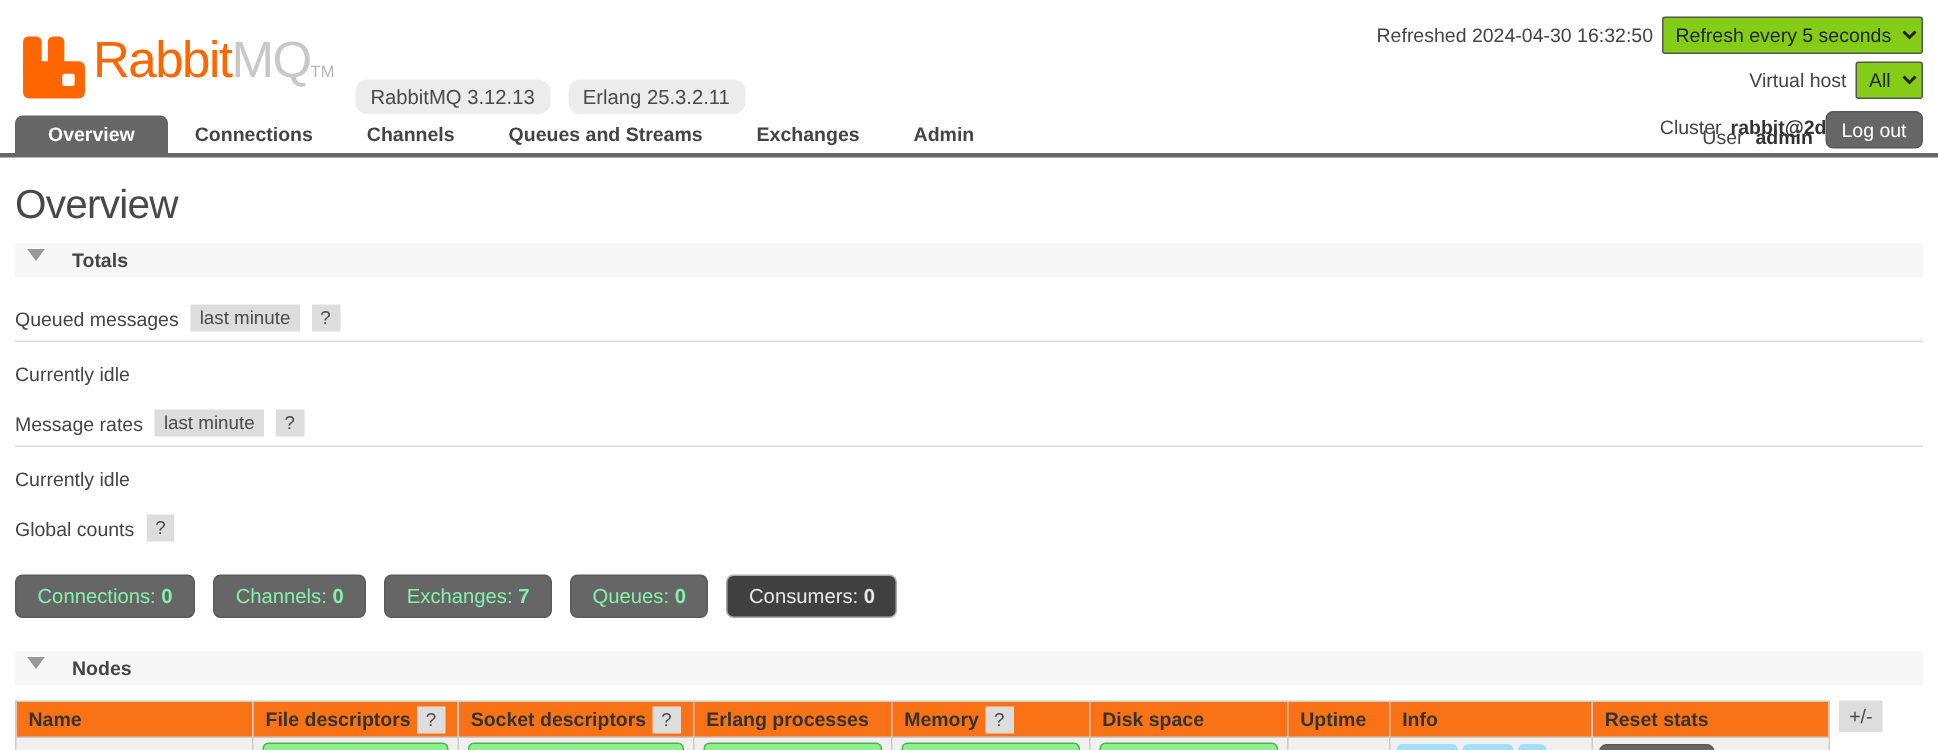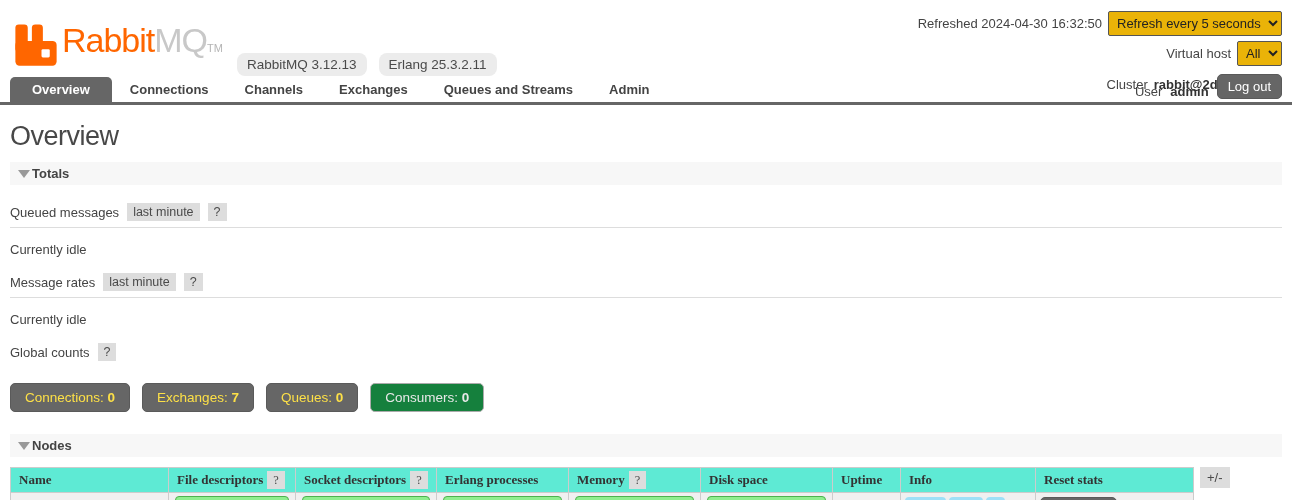--- a/index.html
+++ b/index.html
@@ -28,21 +28,21 @@
   .version-badge {
     background: #ececec; color: #4a4a4a;
     border-radius: 8px; padding: 4px 10px; font-size: 13.5px; white-space: nowrap;
   }
 
   .header-right { text-align: right; padding-top: 2px; }
   .header-right .row { margin-bottom: 4px; display: flex; justify-content: flex-end; align-items: center; gap: 6px; height: 26px; }
   .header-right .row.textline { height: 22px; align-items: flex-end; }
   select {
     font-family: inherit; font-size: 13px; color: #222;
-    border: 1px solid #555; border-radius: 2px; background: #eab308;
+    border: 1px solid #555; border-radius: 2px; background: #84cc16;
     padding: 3px 4px; height: 25px;
   }
   .bold { font-weight: bold; color: #333; }
 
   .btn-dark {
     display: inline-block;
     background: #666; color: #fff;
     border: 1px solid #5a5a5a;
     border-radius: 5px;
     padding: 4px 10px;
@@ -72,21 +72,21 @@
     display: flex; align-items: flex-end; gap: 8px;
     padding-bottom: 3px;
   }
 
   
   h1.page-title { font-size: 27px; font-weight: 400; color: #484848; margin: 16px 0 10px 0; letter-spacing: -0.5px; }
 
   .section-bar {
     background: #f7f7f7;
     padding: 4px 8px;
-    display: flex; align-items: center; gap: 2px;
+    display: flex; gap: 18px;
     margin-bottom: 18px;
     cursor: pointer;
   }
   .section-bar .title { font-weight: bold; color: #444; }
   .tri-down {
     width: 0; height: 0; display: inline-block;
     border-left: 6px solid transparent;
     border-right: 6px solid transparent;
     border-top: 8px solid #999;
   }
@@ -101,41 +101,41 @@
     padding: 2px 6px; font-size: 12.5px; cursor: pointer;
   }
   .help-badge {
     background: #ddd; color: #4a4a4a;
     padding: 2px 6px; font-size: 12.5px; cursor: pointer;
   }
   .idle-text { margin: 14px 0 16px 0; }
 
   .counts-row { display: flex; gap: 12px; margin: 16px 0 22px 0; }
   .count-btn {
-    background: #666; color: #fde047;
+    background: #666; color: #86efac;
     border: 1px solid #5a5a5a; border-radius: 5px;
     padding: 6px 14px; font-size: 13.5px; cursor: pointer; white-space: nowrap;
   }
   .count-btn b { font-weight: bold; }
-  .count-btn.disabled { background: #15803d; border-color: #ababab; color: #e8e8e8; cursor: default; }
+  .count-btn.disabled { background: #404040; border-color: #ababab; color: #e8e8e8; cursor: default; }
 
   
   .table-wrap { display: flex; align-items: flex-start; }
   table.nodes {
     border-collapse: collapse;
     table-layout: fixed;
   }
   table.nodes th, table.nodes td {
     border: 1px solid #ccc;
     text-align: left;
     vertical-align: top;
   }
   table.nodes th {
-    background: #5eead4; font-weight: bold; color: #333;
-    padding: 4px 8px; font-size: 13px; height: 24px; white-space: nowrap; font-family: Liberation Serif, serif;
+    background: #f97316; font-weight: bold; color: #333;
+    padding: 4px 8px; font-size: 13px; height: 24px; white-space: nowrap;
   }
   table.nodes th .help-badge { font-weight: normal; margin-left: 4px; }
   table.nodes td { background: #f0f0f0; padding: 2px 4px; height: 38px; }
   .bar-green {
     background: #8fee8f;
     border: 1px solid #4db34d;
     border-radius: 4px;
     text-align: center;
     color: #333;
     padding: 2px 0;
@@ -205,22 +205,22 @@
         <span>Cluster</span>
         <span class="bold">rabbit@2d4f0fdf0306</span>
       </div>
     </div>
   </div>
 
   <div class="tabbar" style="margin: 0 -10px; padding: 0 10px;">
     <div class="tab active">Overview</div>
     <div class="tab">Connections</div>
     <div class="tab">Channels</div>
+    <div class="tab">Queues and Streams</div>
     <div class="tab">Exchanges</div>
-    <div class="tab">Queues and Streams</div>
     <div class="tab">Admin</div>
     <div class="tab-user">
       <span>User</span>
       <span class="bold">admin</span>
       <span class="btn-dark">Log out</span>
     </div>
   </div>
 
   <h1 class="page-title">Overview</h1>
 
@@ -243,20 +243,21 @@
   </div>
   <div class="idle-text">Currently idle</div>
 
   <div class="stat-heading">
     <span>Global counts</span>
     <span class="help-badge">?</span>
   </div>
 
   <div class="counts-row">
     <span class="count-btn"><span>Connections:</span> <b>0</b></span>
+    <span class="count-btn"><span>Channels:</span> <b>0</b></span>
     <span class="count-btn"><span>Exchanges:</span> <b>7</b></span>
     <span class="count-btn"><span>Queues:</span> <b>0</b></span>
     <span class="count-btn disabled"><span>Consumers:</span> <b>0</b></span>
   </div>
 
   <div class="section-bar" style="margin-bottom: 10px;">
     <span class="tri-down"></span>
     <span class="title">Nodes</span>
   </div>
 

